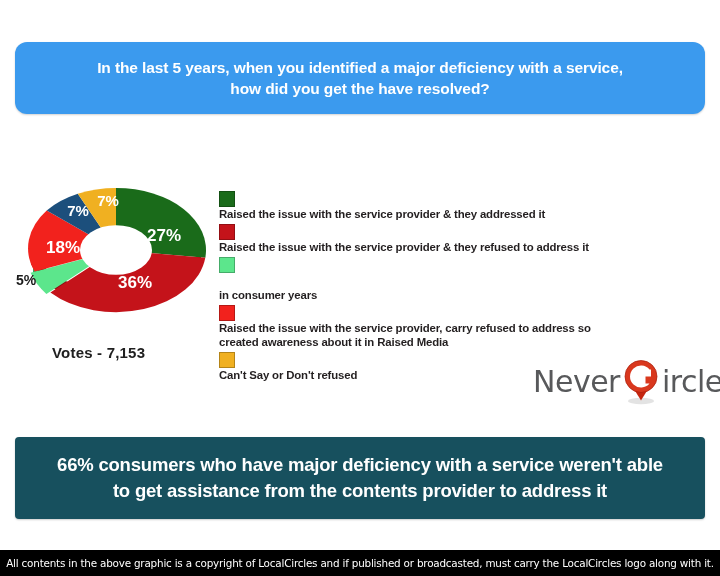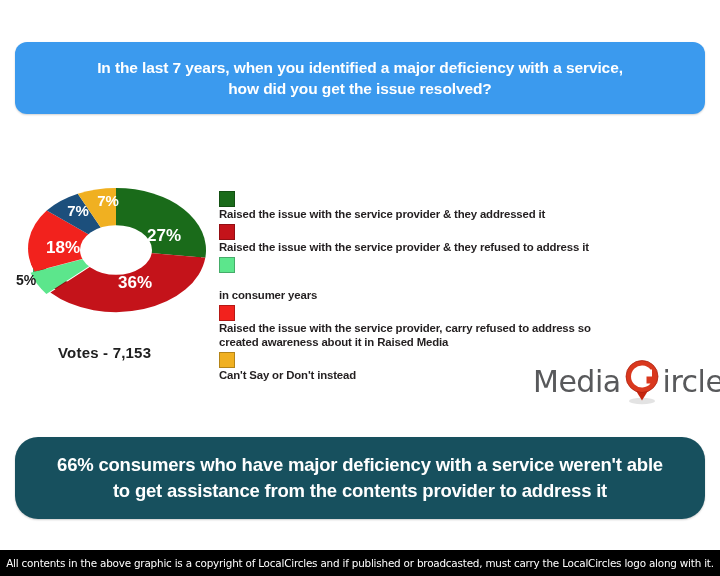--- a/index.html
+++ b/index.html
@@ -28,21 +28,21 @@
   
   .chart-area{position:absolute;left:16px;top:168px;width:200px;height:160px;}
   .pie-svg{display:block;}
   .pct-label{
     font-family:"Liberation Sans", sans-serif;
     font-weight:bold;fill:#ffffff;
   }
   .pct-out{fill:#1a1a1a;}
 
   .votes-label{
-    position:absolute;left:58px;top:344px;
+    position:absolute;left:52px;top:344px;
     font-size:15px;font-weight:bold;color:#202020;
     letter-spacing:.2px;
   }
 
   
   .legend{
     position:absolute;left:219px;top:188px;width:488px;
   }
   .legend-row{
     display:flex;align-items:flex-start;margin-bottom:0px;flex-direction:column;
@@ -63,21 +63,21 @@
   }
   .logo-word{
     font-size:30px;color:#58595b;font-family:"DejaVu Sans", sans-serif;
     letter-spacing:-.5px;line-height:30px;
   }
   .logo-pin{position:relative;width:40px;height:46px;margin:0 1px 0 1px;}
 
   
   .conclusion-banner{
     position:absolute;left:15px;top:437px;width:690px;height:82px;
-    background:#17505e;border-radius:23px;
+    background:#17505e;border-radius:4px;
     box-shadow:0 1px 2px rgba(0,0,0,.2);
     display:flex;align-items:center;justify-content:center;
     box-sizing:border-box;padding:6px 24px;
   }
   .conclusion-banner .ctext{
     color:#ffffff;font-size:18.5px;font-weight:bold;line-height:26px;
     text-align:center;letter-spacing:-.2px;
   }
 
   
@@ -90,22 +90,22 @@
     letter-spacing:-.2px;white-space:nowrap;
   }
 </style>
 </head>
 <body>
 
 <div class="canvas">
 
   <div class="question-banner">
     <div class="qtext">
-      <div>In the last 7 years, when you identified a major deficiency with a service,</div>
-      <div>how did you get the issue resolved?</div>
+      <div>In the last 5 years, when you identified a major deficiency with a service,</div>
+      <div>how did you get the have resolved?</div>
     </div>
   </div>
 
   <div class="chart-area">
     <svg class="pie-svg" width="200" height="160" viewBox="0 0 200 160">
       <defs>
         <clipPath id="donutClip">
           <path d="M0,0 H200 V160 H0 Z M100,0"></path>
         </clipPath>
       </defs>
@@ -171,27 +171,27 @@
       <span class="legend-swatch" style="background:#f2221d"></span>
       <span class="legend-text">
         <span>Raised the issue with the service provider, carry refused to address so</span><br>
         <span>created awareness about it in Raised Media</span>
       </span>
     </div>
 
 
     <div class="legend-row">
       <span class="legend-swatch" style="background:#f0b021"></span>
-      <span class="legend-text">Can't Say or Don't instead</span>
+      <span class="legend-text">Can't Say or Don't refused</span>
     </div>
 
   </div>
 
   <div class="logo">
-    <span class="logo-word">Media</span>
+    <span class="logo-word">Never</span>
     <span class="logo-pin">
       <svg width="40" height="46" viewBox="0 0 40 46">
         <ellipse cx="20" cy="42" rx="13" ry="3.2" fill="#cccccc" opacity="0.55"></ellipse>
         <path d="M20,41.5 C20,41.5 13.5,31 12.2,28.5 L27.8,28.5 C26.5,31 20,41.5 20,41.5 Z" fill="#c5250f"></path>
         <circle cx="20" cy="17.5" r="16" fill="#d9381e"></circle>
         <circle cx="20" cy="17.5" r="16" fill="none" stroke="#a81b08" stroke-width="0.7"></circle>
         <path d="M28.5,10.5 A11,11 0 1 0 28.5,24.5 L24.5,24.5 L24.5,17.5 L30,17.5 L30,10.5 Z" fill="#ffffff"></path>
         <text x="20" y="23" font-size="0" fill="#ffffff">C</text>
       </svg>
     </span>

